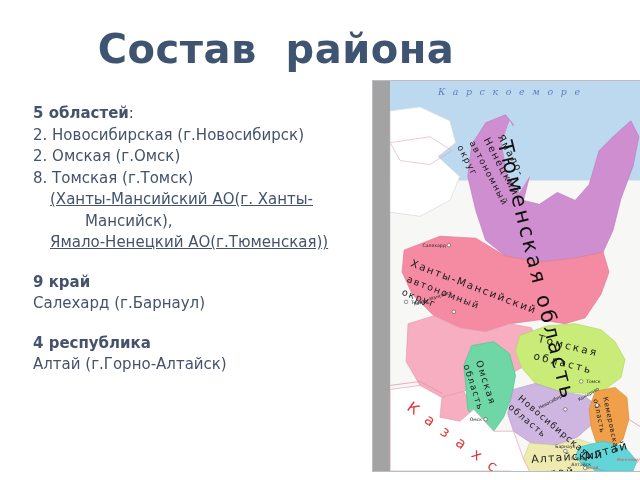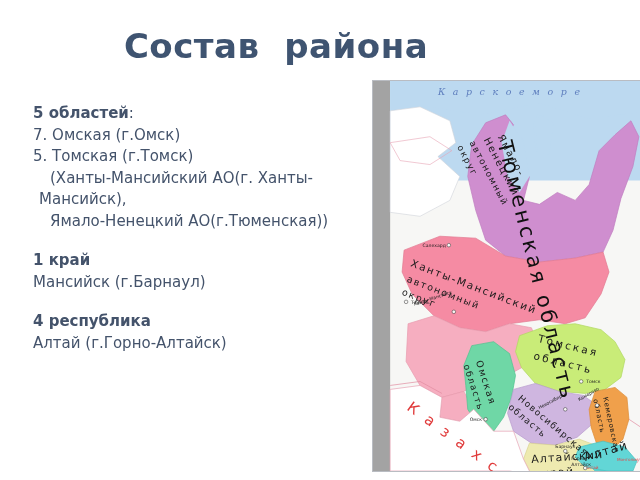--- a/index.html
+++ b/index.html
@@ -15,40 +15,40 @@
     background: #ffffff;
   }
   
   #slide-title {
     position: absolute;
     left: 0; top: 26px;
     width: 552px;
     text-align: center;
     font-family: "DejaVu Sans", sans-serif;
     font-weight: bold;
-    font-size: 34px;
+    font-size: 40px;
     color: #3f5471;
     letter-spacing: 0.5px;
     white-space: pre;
   }
   
   #text-block {
     position: absolute;
     left: 33px; top: 103px;
     width: 316px;
     font-family: "DejaVu Sans", sans-serif;
     font-size: 15px;
     line-height: 21.5px;
     color: #44536b;
   }
   .tb-line { white-space: pre; }
   .tb-bold { font-weight: bold; }
   .tb-gap { height: 18px; }
-  .tb-indent1 { padding-left: 17px; }
-  .tb-indent2 { padding-left: 6px; }
+  .tb-indent1 { padding-left: 17px; text-decoration: underline; }
+  .tb-indent2 { padding-left: 6px; margin-left: 46px; }
 
   
   #map-frame {
     position: absolute;
     left: 372px; top: 80px;
     width: 294px; height: 392px;
     background: #a3a3a3;
     border: 1px solid #b9bcc2;
     box-sizing: border-box;
     overflow: hidden;
@@ -95,30 +95,31 @@
 </head>
 <body>
 
 <div id="slide">
 
   <div id="slide-title">Состав  района</div>
 
   <div id="text-block">
 
     <div class="tb-line"><span class="tb-bold">5 областей</span><span>:</span></div>
-    <div class="tb-line">7. Омская (г.Омск)</div>
-    <div class="tb-line">5. Томская (г.Томск)</div>
+    <div class="tb-line">2. Новосибирская (г.Новосибирск)</div>
+    <div class="tb-line">2. Омская (г.Омск)</div>
+    <div class="tb-line">8. Томская (г.Томск)</div>
     <div class="tb-line tb-indent1">(Ханты-Мансийский АО(г. Ханты-</div>
     <div class="tb-line tb-indent2">Мансийск),</div>
     <div class="tb-line tb-indent1">Ямало-Ненецкий АО(г.Тюменская))</div>
 
     <div class="tb-gap"></div>
 
-    <div class="tb-line tb-bold">1 край</div>
-    <div class="tb-line">Мансийск (г.Барнаул)</div>
+    <div class="tb-line tb-bold">9 край</div>
+    <div class="tb-line">Салехард (г.Барнаул)</div>
 
     <div class="tb-gap"></div>
 
     <div class="tb-line tb-bold">4 республика</div>
     <div class="tb-line">Алтай (г.Горно-Алтайск)</div>
 
   </div>
 
   <div id="map-frame">
     <svg id="map-svg" viewBox="0 0 259 392">

